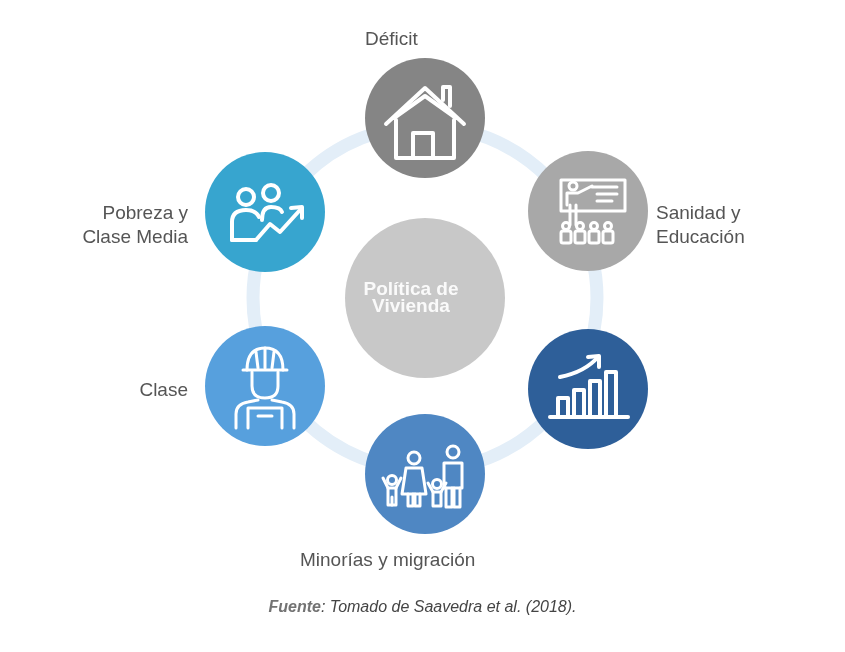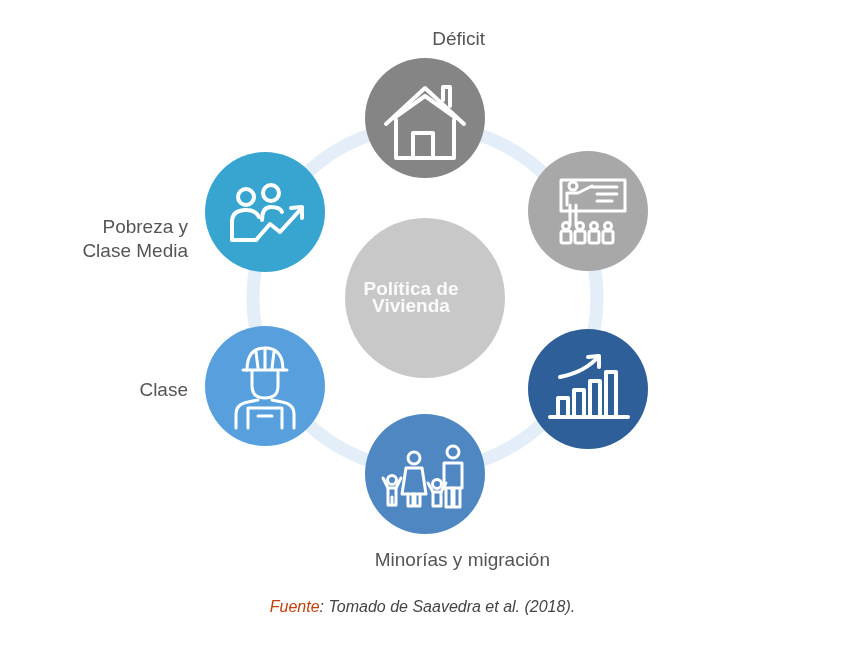--- a/index.html
+++ b/index.html
@@ -2,24 +2,24 @@
 <html><head>
 <meta charset="utf-8">
 <style>
   html, body { margin:0; padding:0; background:#ffffff; }
   body { width:845px; height:652px; position:relative; overflow:hidden; font-family:"Liberation Sans", sans-serif; }
   .stage { position:absolute; left:0; top:0; width:845px; height:652px; }
   svg.diagram { position:absolute; left:0; top:0; }
   .label { position:absolute; color:#555555; font-size:19px; line-height:24px; white-space:pre-line; }
   .label.right { text-align:left; }
   .label.left { text-align:right; }
-  .label.center { text-align:right; }
+  .label.center { text-align:left; }
   .center-text { position:absolute; left:345px; top:280px; width:132px; text-align:center; color:#ffffff; font-weight:bold; font-size:19px; line-height:17px; white-space:pre-line; opacity:0.92; }
   .caption { position:absolute; left:0; width:845px; top:598px; text-align:center; font-size:16px; color:#444; font-style:italic; }
-  .caption b { font-weight:normal; color:#c2410c; }
+  .caption b { font-weight:bold; color:#737373; }
 </style>
 </head>
 <body>
 
 <div class="stage">
   <svg class="diagram" width="845" height="652" viewBox="0 0 845 652">
 
     <circle cx="425" cy="298" r="172" fill="none" stroke="#e3eef8" stroke-width="13"></circle>
 
     <circle cx="425" cy="298" r="80" fill="#c8c8c8"></circle>
@@ -124,19 +124,21 @@
         <polyline points="256,240 270,224 280,232 300,210"></polyline>
         <polyline points="291,208 302,207 302,218"></polyline>
       </g>
     </g>
   </svg>
 
   <div class="center-text">Política de
 Vivienda</div>
 
   <div class="label center" style="left:365px; top:27px; width:120px;">Déficit</div>
+  <div class="label right" style="left:656px; top:201px; width:150px;">Sanidad y
+Educación</div>
   <div class="label center" style="left:300px; top:548px; width:250px;">Minorías y migración</div>
   <div class="label left" style="left:40px; top:378px; width:148px;">Clase</div>
-  <div class="label left" style="left:30px; top:201px; width:158px;margin-top:14px;">Pobreza y
+  <div class="label left" style="left:30px; top:201px; width:158px;">Pobreza y
 Clase Media</div>
 
   <div class="caption"><b>Fuente</b><span>: Tomado de Saavedra et al. (2018).</span></div>
 </div>
 
 </body></html>

